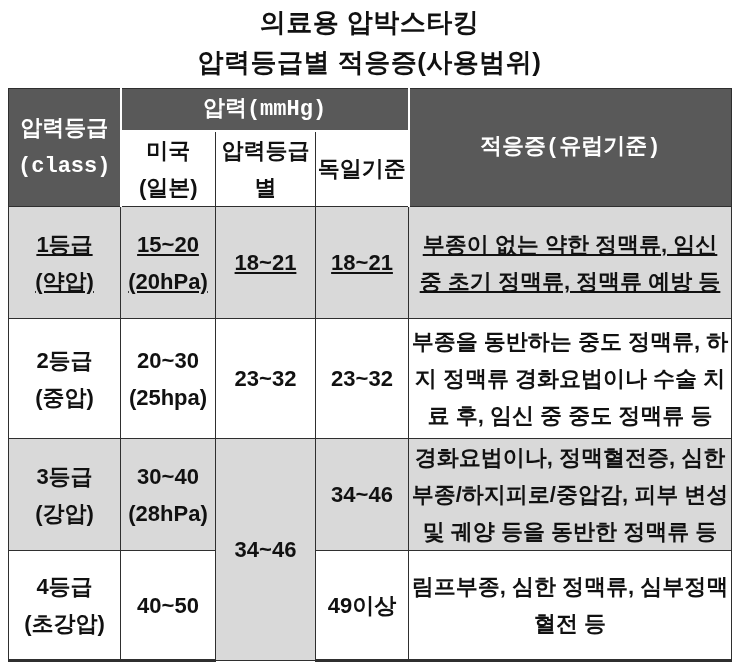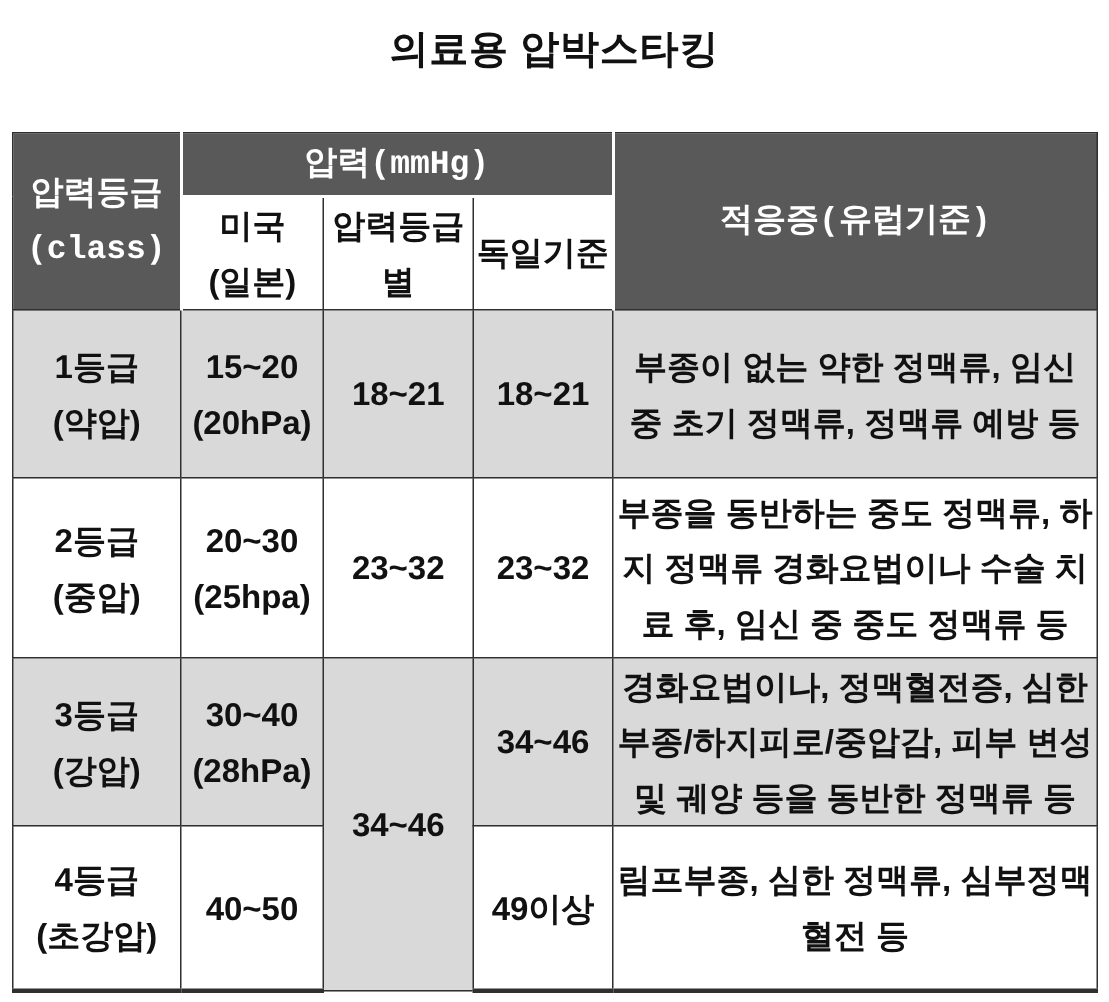--- a/index.html
+++ b/index.html
@@ -8,21 +8,21 @@
     width: 739px;
     height: 668px;
     background: #ffffff;
     font-family: "Liberation Sans", sans-serif;
     font-weight: 700;
     color: #111111;
     -webkit-font-smoothing: antialiased;
   }
   .page { position: relative; width: 739px; height: 668px; overflow: hidden; }
 
-  .titles { text-align: center; padding-top: 12px; }
+  .titles { text-align: center; padding-top: 2px; }
   .title-line { font-size: 26px; line-height: 40px; letter-spacing: 0.5px; }
 
   table.ptable {
     position: absolute;
     left: 8px;
     top: 88px;
     width: 723px;
     border-collapse: collapse;
     table-layout: fixed;
   }
@@ -37,21 +37,21 @@
   }
   
   .hdr { background: #595959; color: #ffffff; }
   .h-class  { border-right: 2px solid #ffffff !important; }
   .h-group  { border-bottom: 2px solid #ffffff !important;
               border-left: 2px solid #ffffff !important; }
   .h-ind    { border-left: 2px solid #ffffff !important; }
   tr.hrow1 { height: 42px; font-family: Liberation Mono, monospace; }
   tr.hrow2 { height: 76px; margin-top: 44px; }
   
-  tr.r1 { height: 112px; }
+  tr.r1 { height: 112px; text-decoration: underline; }
   tr.r2 { height: 120px; }
   tr.r3 { height: 111px; }
   tr.r4 { height: 110px; }
   td.gray { background: #d9d9d9; }
   td.white { background: #ffffff; }
   td.ind-cell {
     text-align: left;
     font-size: 21px;
     line-height: 37px;
     padding: 6px 8px 6px 12px;
@@ -59,20 +59,21 @@
   
   tr.r4 td { border-bottom: 3px solid #2f2f2f; }
 </style>
 </head>
 <body>
 
 <div class="page">
 
   <div class="titles">
     <div class="title-line">의료용 압박스타킹</div>
+    <div class="title-line">압력등급별 적응증(사용범위)</div>
   </div>
 
   <table class="ptable">
     <colgroup>
       <col style="width:112px">
       <col style="width:95px">
       <col style="width:100px">
       <col style="width:93px">
       <col style="width:323px">
     </colgroup>

